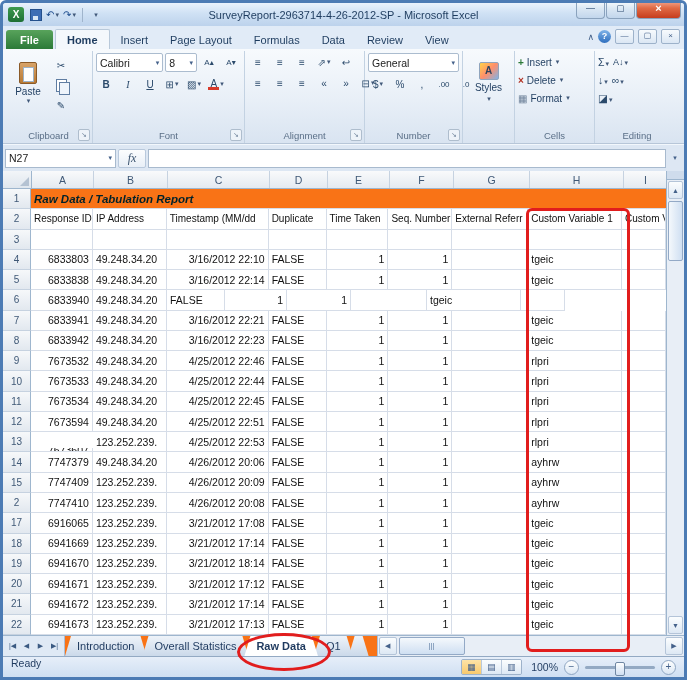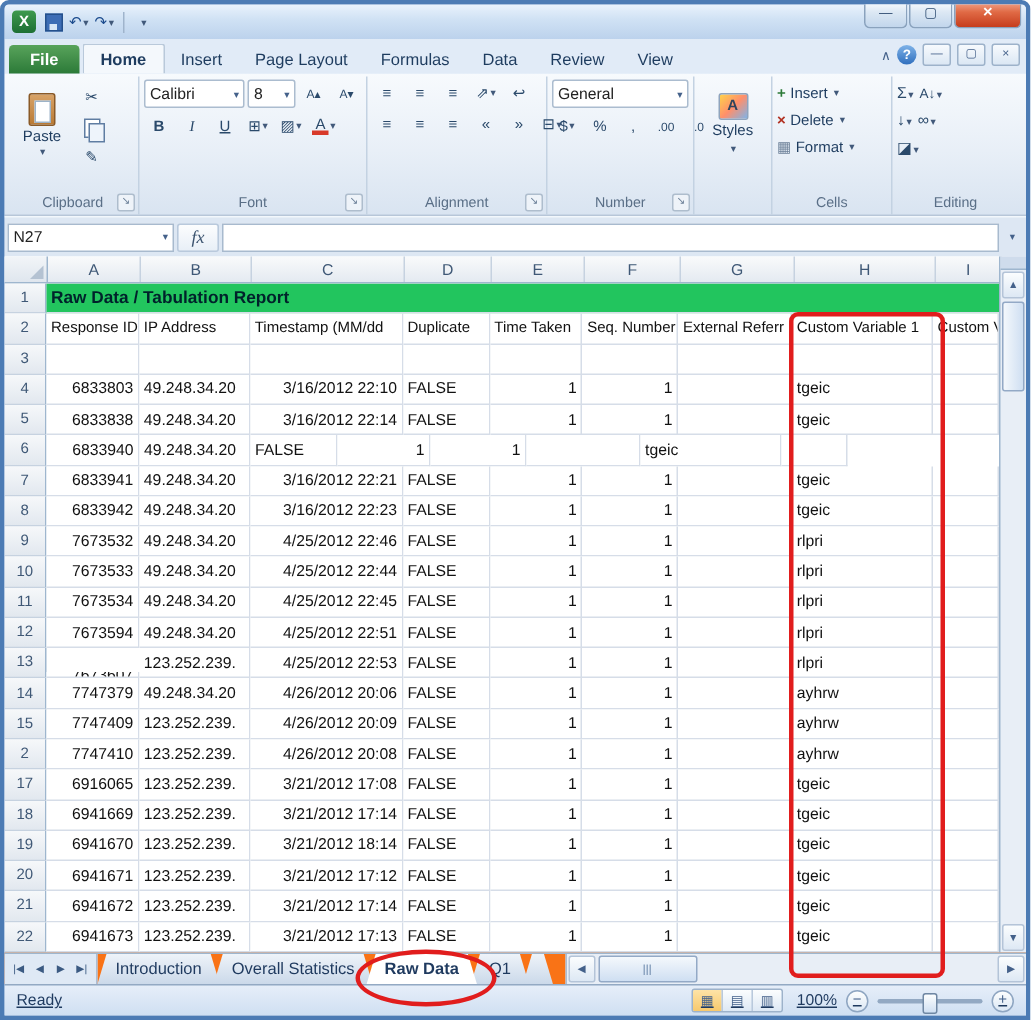--- a/index.html
+++ b/index.html
@@ -101,21 +101,21 @@
         clip-path:polygon(6px 0,calc(100% - 6px) 0,100% 100%,0 100%);margin-right:-4px;}
   .stab.active{background:#fff;font-weight:bold;z-index:2;}
   .stab-stub{width:20px;background:linear-gradient(#eef3f9,#cbd9ea);clip-path:polygon(6px 0,calc(100% - 6px) 0,100% 100%,0 100%);}
   .h-scroll{flex:1;display:flex;align-items:stretch;margin-left:8px;background:#e8eef6;border-left:1px solid #aabdd4;}
   .hs-btn{width:16px;border:1px solid #b4c4d8;background:linear-gradient(#fbfdfe,#dde8f4);font-size:7px;color:#44618a;display:flex;align-items:center;justify-content:center;margin:1px;border-radius:2px;}
   .hs-thumb{width:64px;margin:1px;border:1px solid #93a9c6;border-radius:2px;background:linear-gradient(#f4f8fc,#cfdff2);display:flex;align-items:center;justify-content:center;gap:1px;}
   .hs-thumb i{display:block;width:1px;height:7px;background:#8fa6c2;}
   .hs-track{flex:1;}
 
   
-  .status-bar{height:20px;flex:0 0 20px;background:linear-gradient(#e6eef9,#cfdff2);border-top:1px solid #93a9c3;display:flex;align-items:center;font-size:10.5px;color:#1f3a5f;text-decoration:underline;}
+  .status-bar{height:20px;flex:0 0 20px;background:linear-gradient(#e6eef9,#cfdff2);border-top:1px solid #93a9c3;display:flex;font-size:10.5px;color:#1f3a5f;}
   .ready{padding-left:8px;}
   .sb-right{margin-left:auto;display:flex;align-items:center;gap:6px;padding-right:8px;}
   .view-group{display:flex;border:1px solid #9db2ca;border-radius:2px;overflow:hidden;}
   .view-btn{width:19px;height:14px;background:linear-gradient(#fbfdfe,#dde8f4);font-size:9px;text-align:center;line-height:14px;color:#44618a;border-right:1px solid #b9c9dc;}
   .view-btn:last-child{border-right:none;}
   .view-btn.active{background:linear-gradient(#fde3a7,#f8c96d);}
   .zoom-label{min-width:30px;text-align:right;}
   .zbtn{width:13px;height:13px;border:1px solid #8fa6c2;border-radius:50%;background:linear-gradient(#fdfefe,#dbe7f4);font-size:10px;line-height:11px;text-align:center;color:#44618a;}
   .zslider{width:70px;height:3px;background:#93a9c3;border-radius:2px;position:relative;}
   .zslider .tick{position:absolute;left:50%;top:-3px;width:1px;height:9px;background:#7c93ad;}
@@ -143,20 +143,21 @@
         </span>
       <span class="qat-btn">
           <span>↷</span>
           <span class="dd">▾</span>
         </span>
       <span class="qat-sep"></span>
       <span class="qat-btn">
           <span class="dd">▾</span>
         </span>
     </span>
+    <span class="title-text">SurveyReport-2963714-4-26-2012-SP  -  Microsoft Excel</span>
     <span class="win-buttons">
       <span class="win-btn">—</span>
       <span class="win-btn">▢</span>
       <span class="win-btn close">×</span>
     </span>
   </div>
 
   <div class="tab-row">
     <span class="file-tab">File</span>
     <span style="display:flex;align-items:flex-end;">
@@ -367,21 +368,21 @@
             <div class="col-h" style="width: 62px;">E</div>
             <div class="col-h" style="width: 64px;">F</div>
             <div class="col-h" style="width: 76px;">G</div>
             <div class="col-h" style="width: 94px;">H</div>
             <div class="col-h" style="width: 44px;">I</div>
           </div>
       </div>
       <div class="rows">
           <div class="grow">
             <div class="rownum">1</div>
-            <div class="cell title-cell" style="width: 636px; background: #22c55e;">Raw Data / Tabulation Report</div>
+            <div class="cell title-cell" style="width: 636px; background: #f97316; font-style: italic;">Raw Data / Tabulation Report</div>
           </div>
           <div class="grow">
             <div class="rownum">2</div>
             <div class="cell head-cell" style="width: 62px;">Response ID</div>
             <div class="cell head-cell" style="width: 74px;">IP Address</div>
             <div class="cell head-cell" style="width: 102px;">Timestamp (MM/dd</div>
             <div class="cell head-cell" style="width: 58px;">Duplicate</div>
             <div class="cell head-cell" style="width: 62px;">Time Taken</div>
             <div class="cell head-cell" style="width: 64px;">Seq. Number</div>
             <div class="cell head-cell" style="width: 76px;">External Referr</div>

